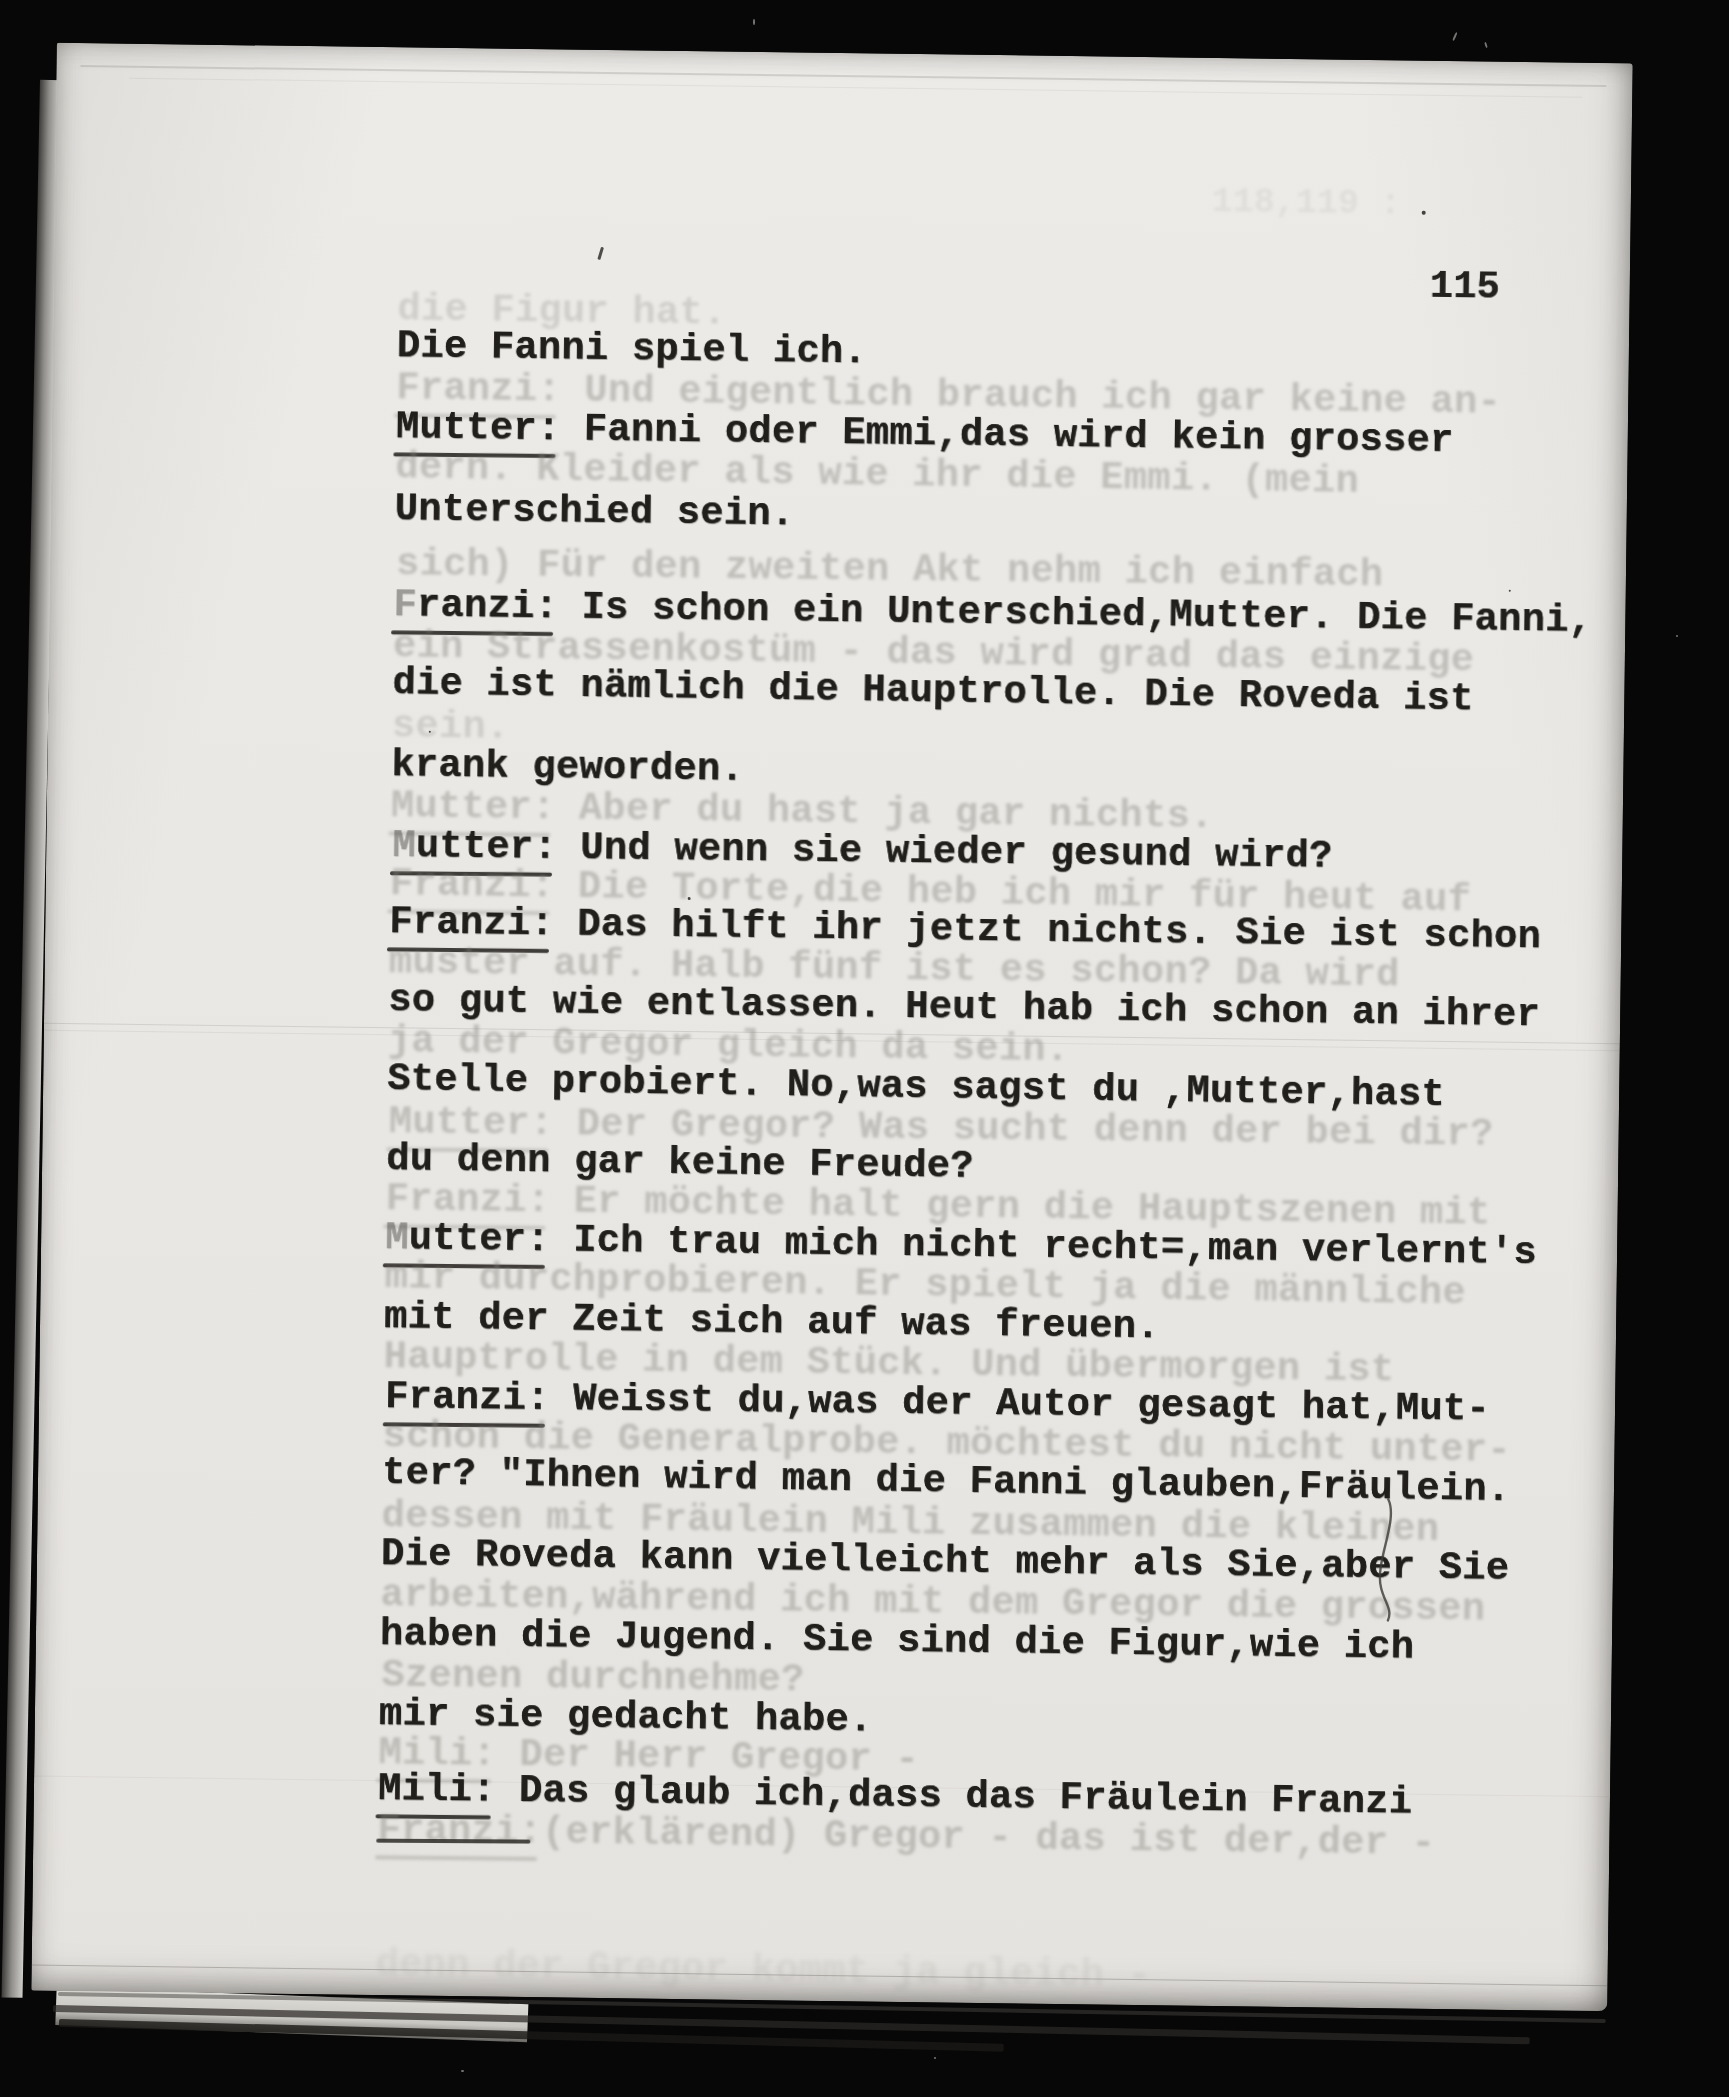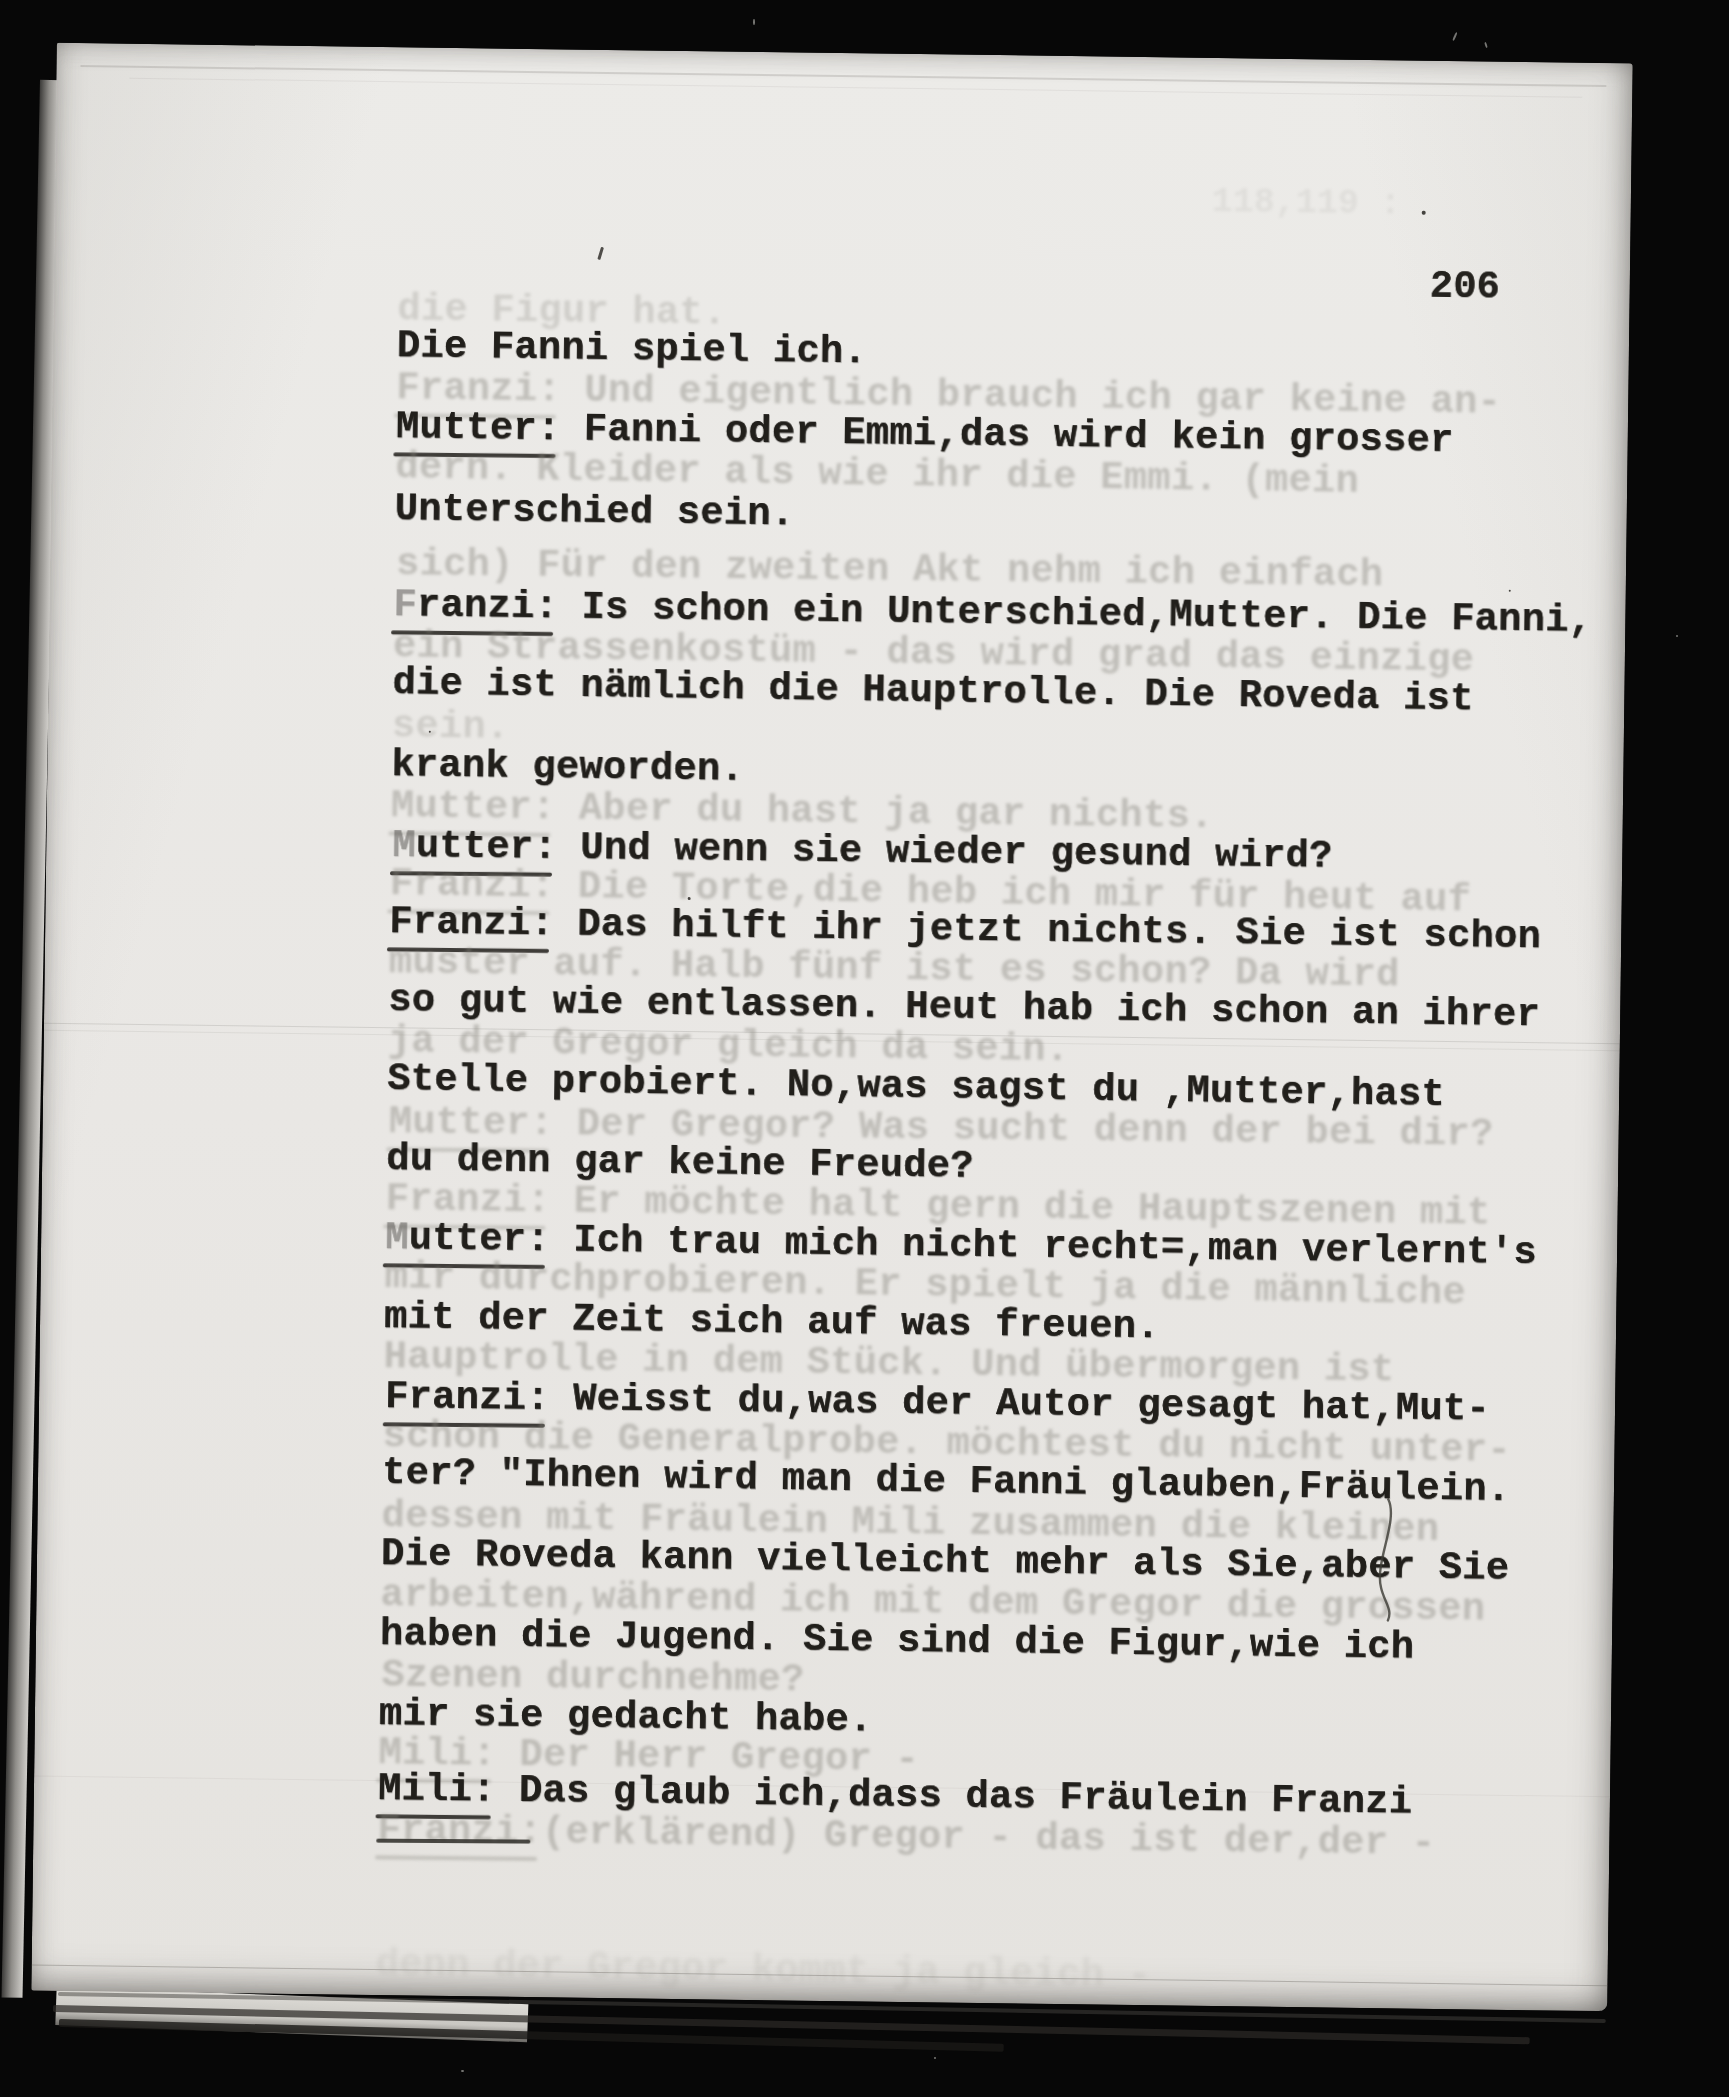--- a/index.html
+++ b/index.html
@@ -105,21 +105,21 @@
 
 <div class="paper">
   <div class="crease" style="left:24px;top:22.4px;width:1526px;opacity:.5;"></div>
   <div class="crease" style="left:73px;top:34px;width:1453px;opacity:.22;"></div>
   <div class="streak" style="top:980px;"></div>
   <div class="streak" style="top:987px;opacity:.55;"></div>
   <div class="streak" style="top:1733px;opacity:.4;"></div>
   <div class="streak" style="top:1922px;background:rgba(96,94,90,.35);"></div>
 
   <div class="ghost-pageno">118,119 :</div>
-  <div class="pageno">206</div>
+  <div class="pageno">115</div>
 
   <div id="lines-layer">
       <div class="line ghost faint" style="top: 243px;"><span>die Figur hat.</span></div>
       <div class="line typed" style="top: 280px;"><span>Die Fanni spiel ich.</span></div>
       <div class="line ghost" style="top: 322px;"><span class="speaker">Franzi:</span><span> Und eigentlich brauch ich gar keine an-</span></div>
       <div class="line typed" style="top: 361px;"><span class="speaker">Mutter:</span><span> Fanni oder Emmi,das wird kein grosser</span></div>
       <div class="line ghost" style="top: 402px;"><span>dern. Kleider als wie ihr die Emmi. (mein</span></div>
       <div class="line typed" style="top: 443px;"><span>Unterschied sein.</span></div>
       <div class="line ghost" style="top: 497px;"><span>sich) Für den zweiten Akt nehm ich einfach</span></div>
       <div class="line typed" style="top: 539px;"><span class="speaker"><span class="dim">F</span>ranzi:</span><span> Is schon ein Unterschied,Mutter. Die Fanni,</span></div>

